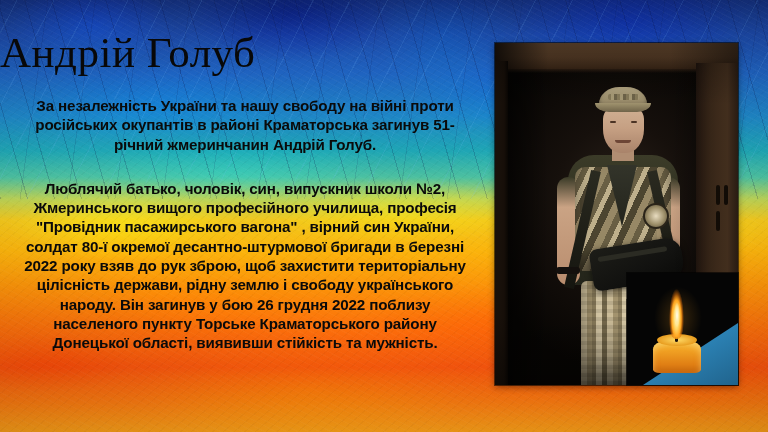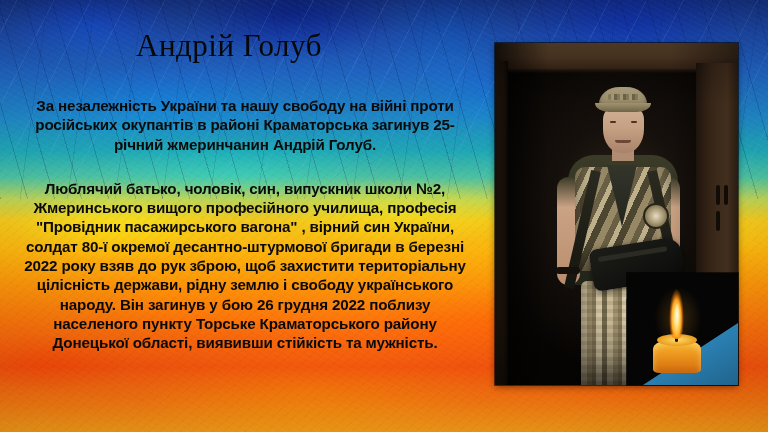--- a/index.html
+++ b/index.html
@@ -96,23 +96,22 @@
     left: 0;
     top: 0;
     width: 486px;
     height: 432px;
   }
   .title {
     position: absolute;
     left: 0;
     top: 30px;
     width: 458px;
-    text-align: center;
     font-family: "Liberation Serif", "DejaVu Serif", serif;
-    font-size: 31px;
+    font-size: 43px;
     line-height: 1.05;
     color: #080808;
     letter-spacing: .5px;
   }
   .body-block {
     position: absolute;
     left: 22px;
     top: 96px;
     width: 446px;
     text-align: center;
@@ -384,21 +383,21 @@
   <div class="bg-base"></div>
   <div class="bg-tex-a"></div>
   <div class="bg-tex-b"></div>
   <div class="bg-scratch"></div>
   <div class="bg-grain"></div>
   <div class="bg-vignette"></div>
 
   <div class="text-col">
     <div class="title">Андрій Голуб</div>
     <div class="body-block">
-      <p class="para">За незалежність України та нашу свободу на війні проти російських окупантів в районі Краматорська загинув 25-річний жмеринчанин Андрій Голуб.</p>
+      <p class="para">За незалежність України та нашу свободу на війні проти російських окупантів в районі Краматорська загинув 51-річний жмеринчанин Андрій Голуб.</p>
       <p class="para">Люблячий батько, чоловік, син, випускник школи №2, Жмеринського вищого професійного училища, професія "Провідник пасажирського вагона"  , вірний син України, солдат 80-ї окремої десантно-штурмової бригади в березні 2022 року взяв до рук зброю, щоб захистити територіальну цілісність держави, рідну землю і свободу українського народу. Він загинув у бою 26 грудня 2022 поблизу населеного пункту Торське Краматорського району Донецької області, виявивши стійкість та мужність.</p>
     </div>
   </div>
 
   <div class="photo">
     <div class="ph-interior"></div>
     <div class="ph-lintel"></div>
     <div class="ph-jamb-l"></div>
     <div class="ph-jamb-r">
       <div class="slot s1"></div>

